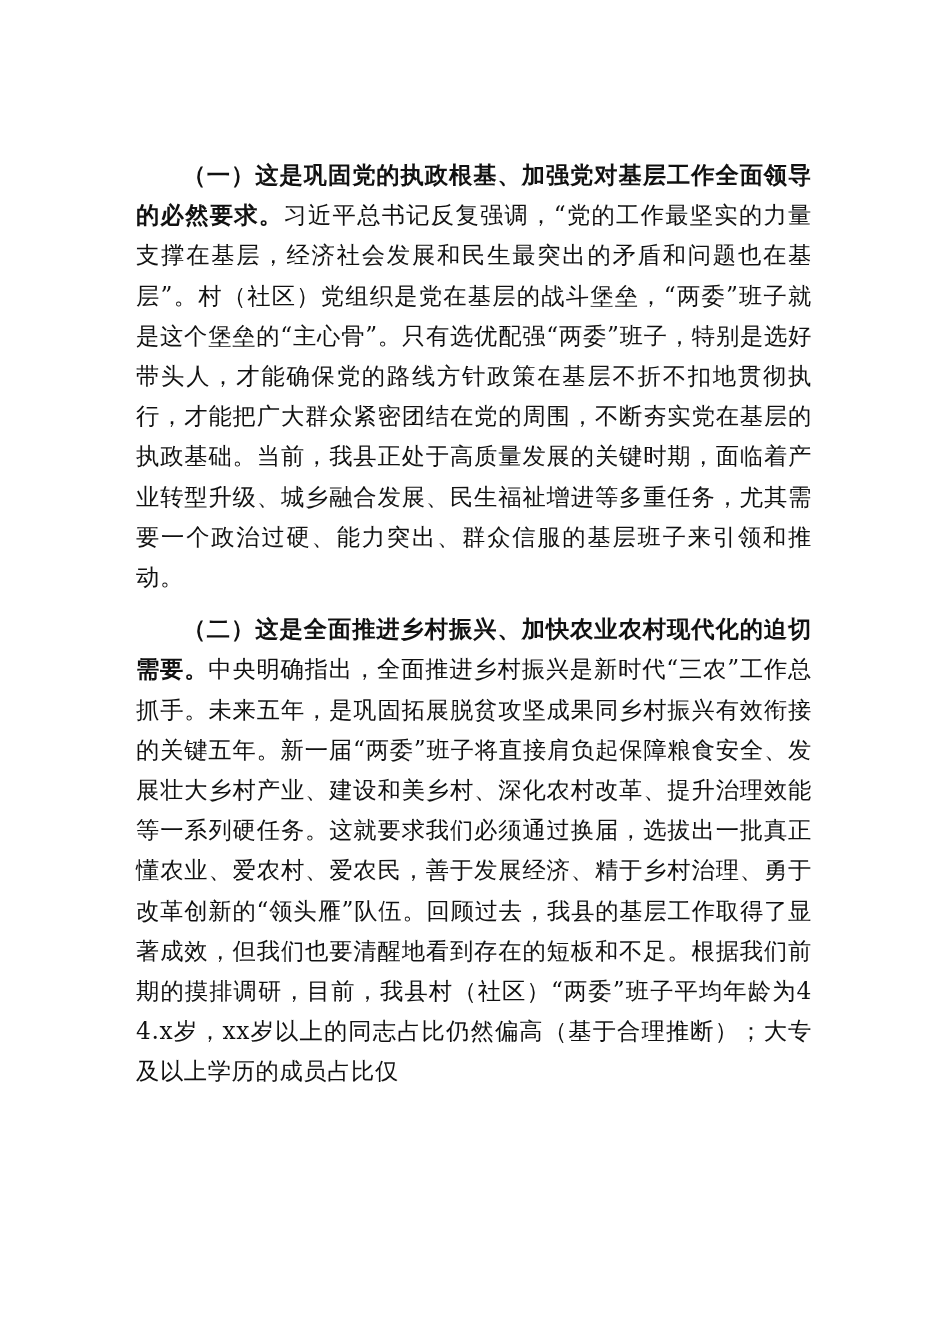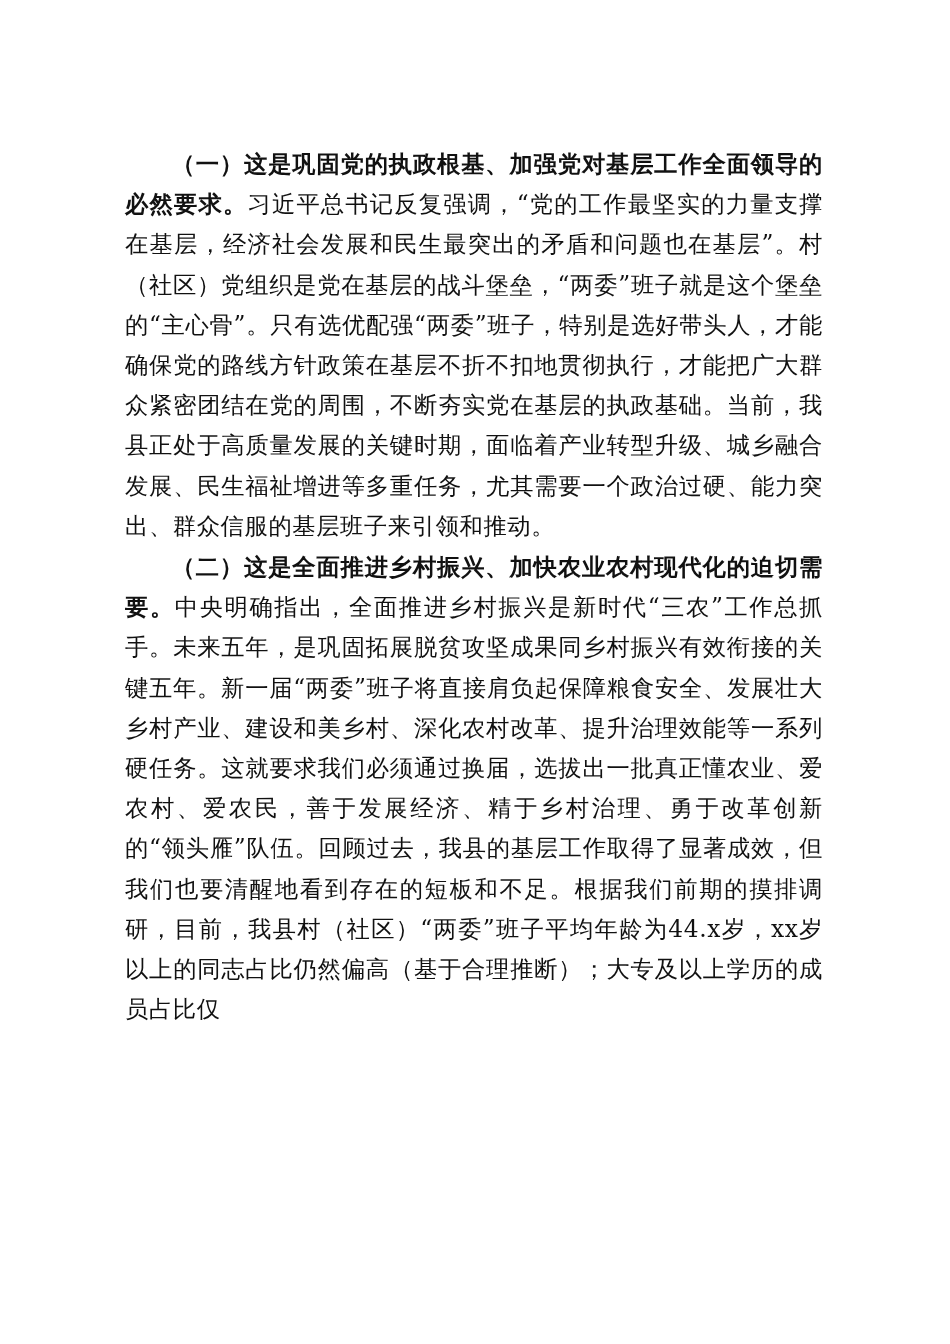--- a/index.html
+++ b/index.html
@@ -23,21 +23,21 @@
       height: 1344px;
       background: #ffffff;
     }
     .content {
       position: absolute;
       left: 124px;
       top: 143px;
       width: 700px;
     }
     .para {
-      margin: 1px;
+      margin: 12px;
       font-size: 23.3px;
       line-height: 40.2px;
       text-align: justify;
       text-align-last: left;
       text-indent: 2em;
       letter-spacing: 0.6px;
       word-break: break-all;
     }
     .lead {
       font-weight: bold;

